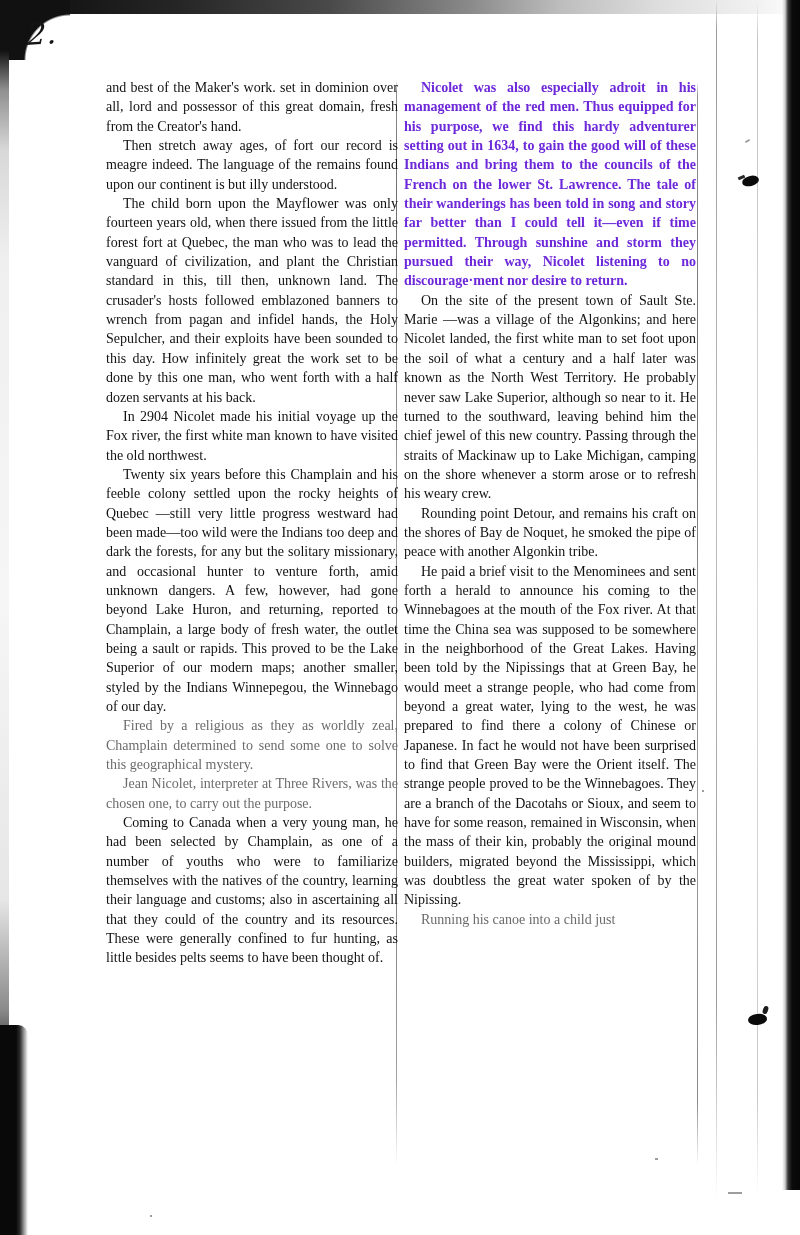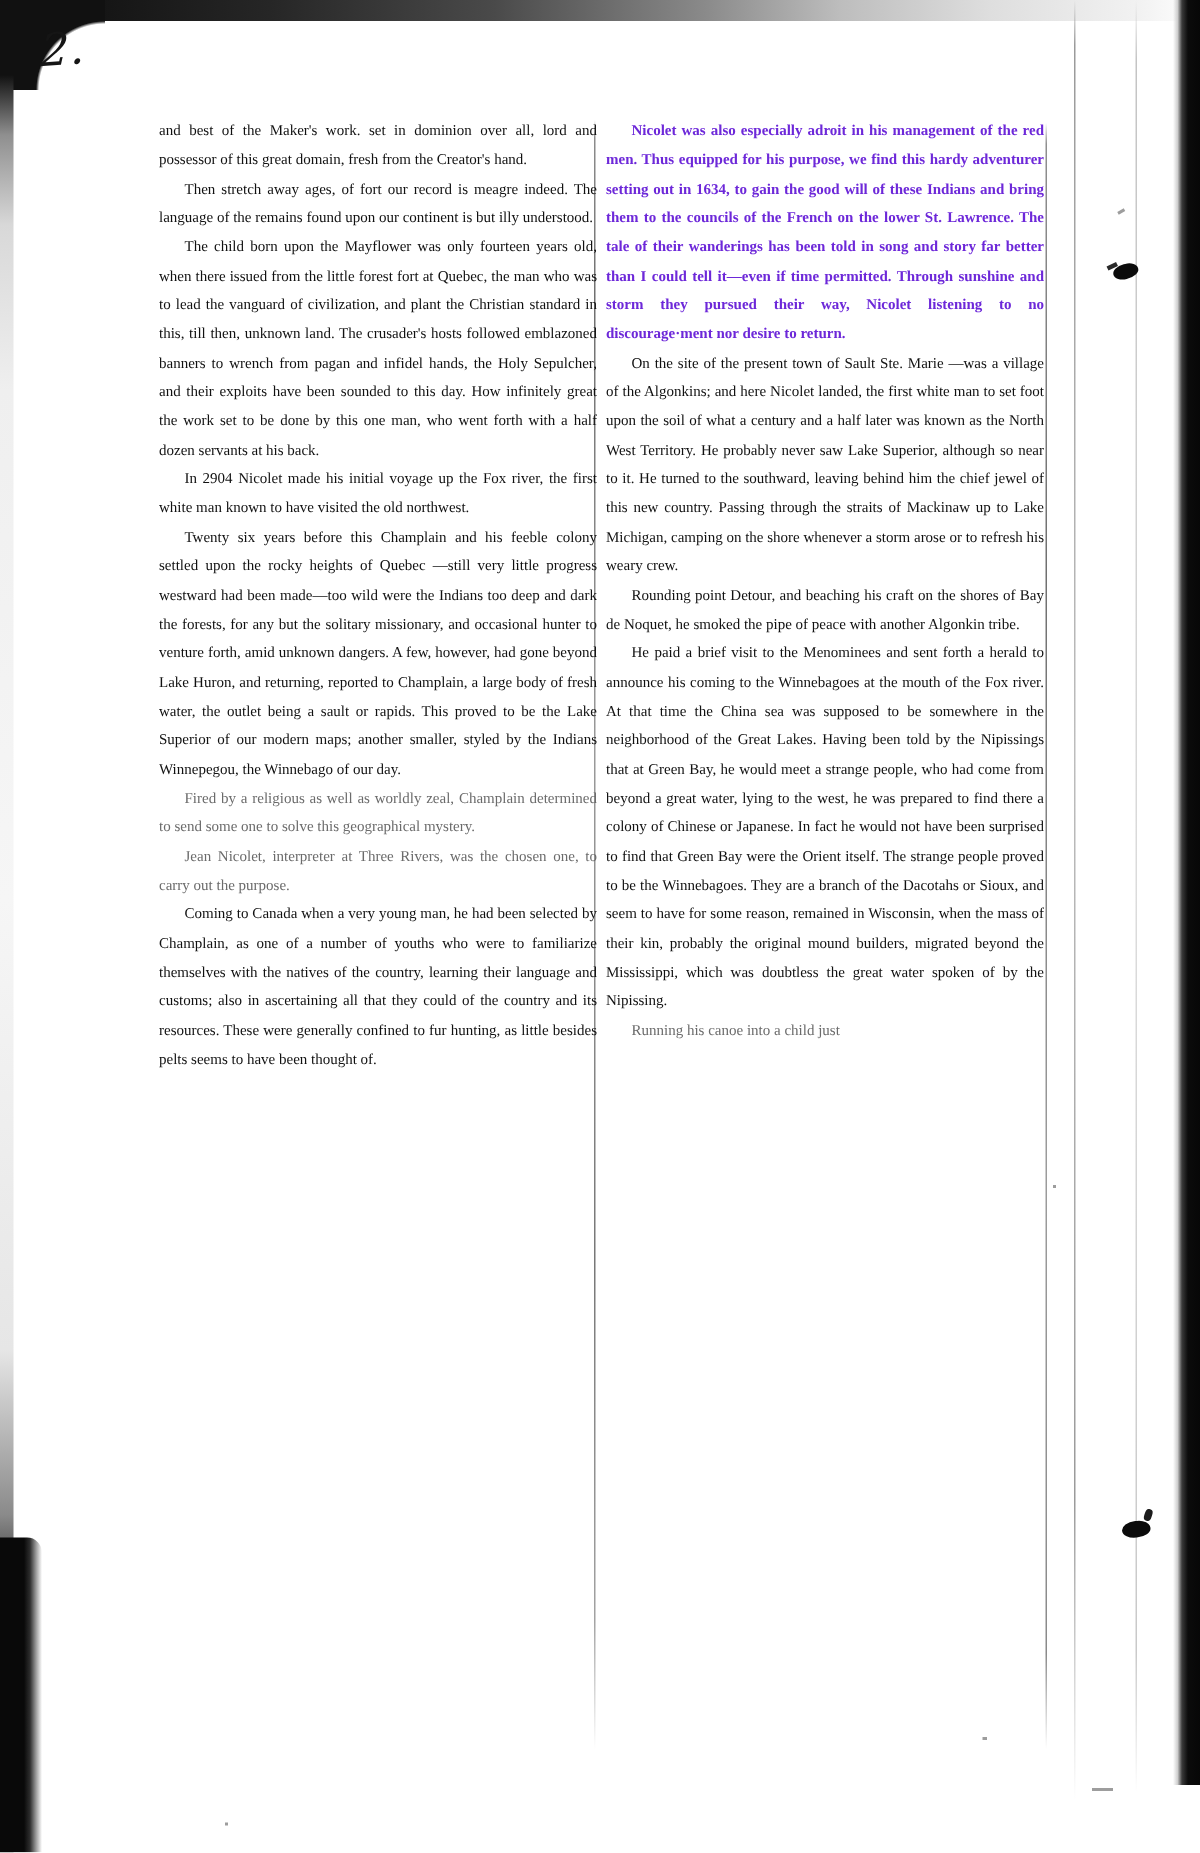--- a/index.html
+++ b/index.html
@@ -97,21 +97,21 @@
     color: #151515;
     letter-spacing: 1px;
     transform: rotate(-4deg) skewX(-6deg);
   }
 
   
   .col {
     position: absolute;
     top: 78px;
     width: 292px;
-    font-size: 10px;
+    font-size: 14px;
     line-height: 19.35px;
     color: #111111;
     text-align: justify;
     text-justify: inter-word;
     -webkit-font-smoothing: none;
   }
   .col-left  { left: 106px; }
   .col-right { left: 404px; }
 
   .col p {
@@ -156,29 +156,29 @@
 
   <div class="col-divider"></div>
   <div class="col-edge-right"></div>
 
   <div class="col col-left">
     <p class="noindent">and best of the Maker's work. set in dominion over all, lord and possessor of this great domain, fresh from the Creator's hand.</p>
     <p>Then stretch away ages, of fort our record is meagre indeed. The language of the remains found upon our continent is but illy understood.</p>
     <p>The child born upon the Mayflower was only fourteen years old, when there issued from the little forest fort at Quebec, the man who was to lead the vanguard of civilization, and plant the Christian standard in this, till then, unknown land. The crusader's hosts followed emblazoned banners to wrench from pagan and infidel hands, the Holy Sepulcher, and their exploits have been sounded to this day. How infinitely great the work set to be done by this one man, who went forth with a half dozen servants at his back.</p>
     <p>In 2904 Nicolet made his initial voyage up the Fox river, the first white man known to have visited the old northwest.</p>
     <p>Twenty six years before this Champlain and his feeble colony settled upon the rocky heights of Quebec —still very little progress westward had been made—too wild were the Indians too deep and dark the forests, for any but the solitary missionary, and occasional hunter to venture forth, amid unknown dangers. A few, however, had gone beyond Lake Huron, and returning, reported to Champlain, a large body of fresh water, the outlet being a sault or rapids. This proved to be the Lake Superior of our modern maps; another smaller, styled by the Indians Winnepegou, the Winnebago of our day.</p>
-    <p class="fade-2">Fired by a religious as well as worldly zeal, Champlain determined to send some one to solve this geographical mystery.</p>
+    <p class="fade-2">Fired by a religious as they as worldly zeal, Champlain determined to send some one to solve this geographical mystery.</p>
     <p class="fade-2">Jean Nicolet, interpreter at Three Rivers, was the chosen one, to carry out the purpose.</p>
     <p>Coming to Canada when a very young man, he had been selected by Champlain, as one of a number of youths who were to familiarize themselves with the natives of the country, learning their language and customs; also in ascertaining all that they could of the country and its resources. These were generally confined to fur hunting, as little besides pelts seems to have been thought of.</p>
   </div>
 
   <div class="col col-right">
     <p class="semi">Nicolet was also especially adroit in his management of the red men. Thus equipped for his purpose, we find this hardy adventurer setting out in 1634, to gain the good will of these Indians and bring them to the councils of the French on the lower St. Lawrence. The tale of their wanderings has been told in song and story far better than I could tell it—even if time permitted. Through sunshine and storm they pursued their way, Nicolet listening to no discourage·ment nor desire to return.</p>
     <p>On the site of the present town of Sault Ste. Marie —was a village of the Algonkins; and here Nicolet landed, the first white man to set foot upon the soil of what a century and a half later was known as the North West Territory. He probably never saw Lake Superior, although so near to it. He turned to the southward, leaving behind him the chief jewel of this new country. Passing through the straits of Mackinaw up to Lake Michigan, camping on the shore whenever a storm arose or to refresh his weary crew.</p>
-    <p>Rounding point Detour, and beaching his craft on the shores of Bay de Noquet, he smoked the pipe of peace with another Algonkin tribe.</p>
+    <p>Rounding point Detour, and remains his craft on the shores of Bay de Noquet, he smoked the pipe of peace with another Algonkin tribe.</p>
     <p>He paid a brief visit to the Menominees and sent forth a herald to announce his coming to the Winnebagoes at the mouth of the Fox river. At that time the China sea was supposed to be somewhere in the neighborhood of the Great Lakes. Having been told by the Nipissings that at Green Bay, he would meet a strange people, who had come from beyond a great water, lying to the west, he was prepared to find there a colony of Chinese or Japanese. In fact he would not have been surprised to find that Green Bay were the Orient itself. The strange people proved to be the Winnebagoes. They are a branch of the Dacotahs or Sioux, and seem to have for some reason, remained in Wisconsin, when the mass of their kin, probably the original mound builders, migrated beyond the Mississippi, which was doubtless the great water spoken of by the Nipissing.</p>
     <p class="fade-2">Running his canoe into a child just</p>
   </div>
 
   <div class="blot blot-1"></div>
   <div class="blot-1-tail"></div>
   <div class="blot blot-2"></div>
   <div class="blot-2-tail"></div>
 
   <div class="speck" style="left:745px;top:140px;width:5px;height:2px;transform:rotate(-30deg);"></div>

